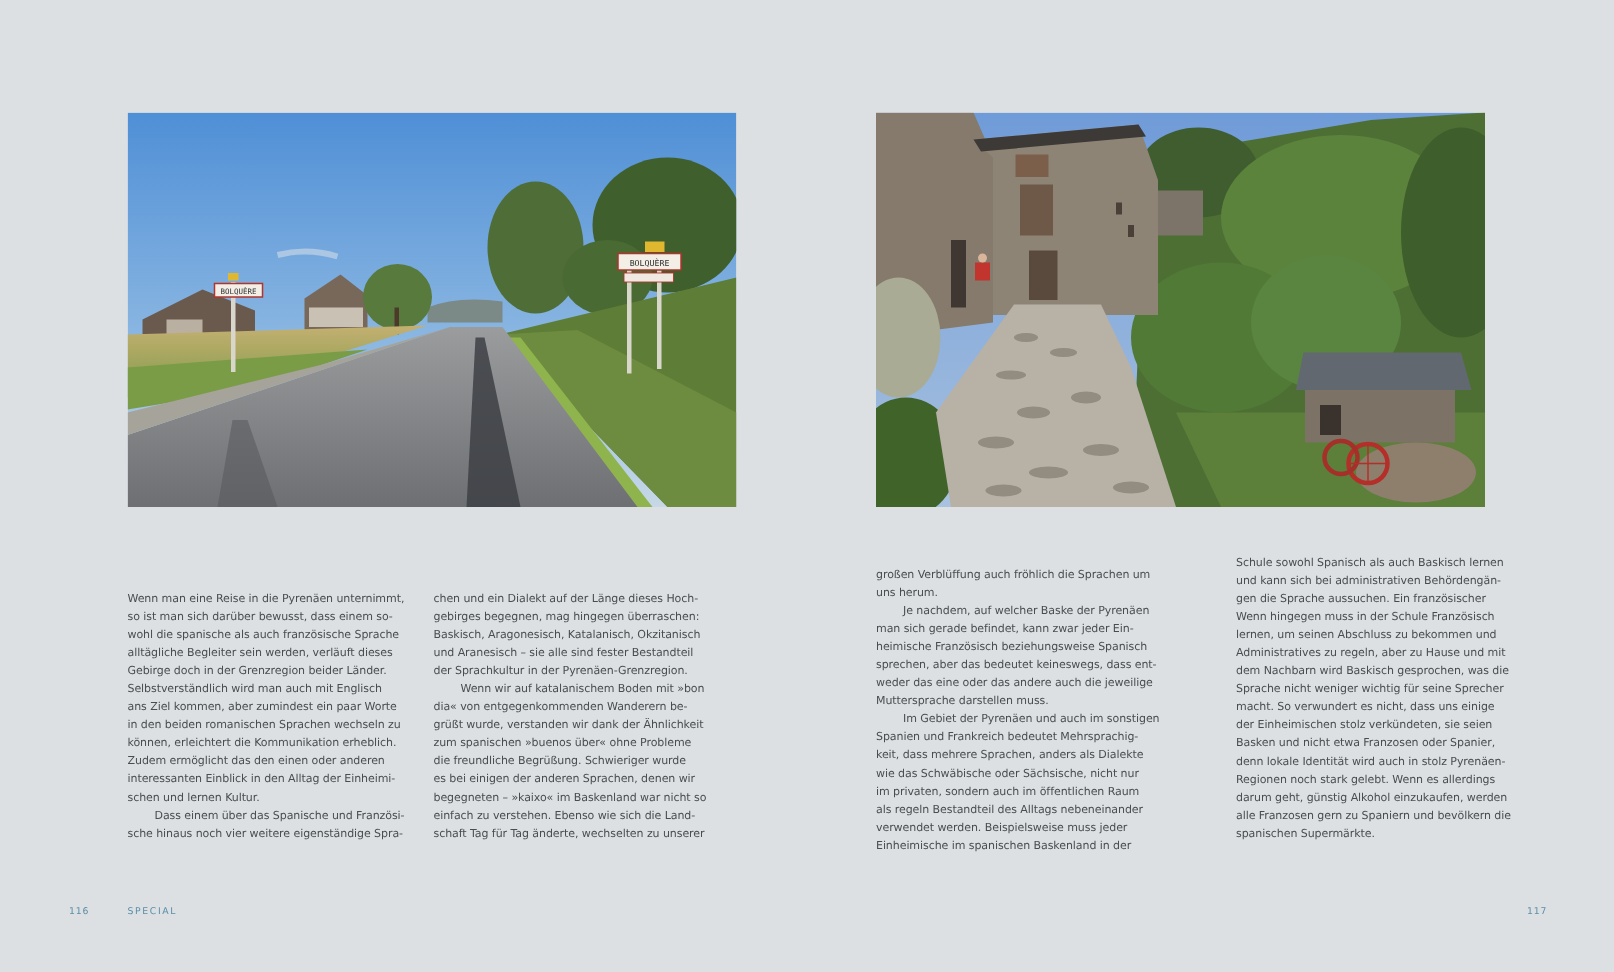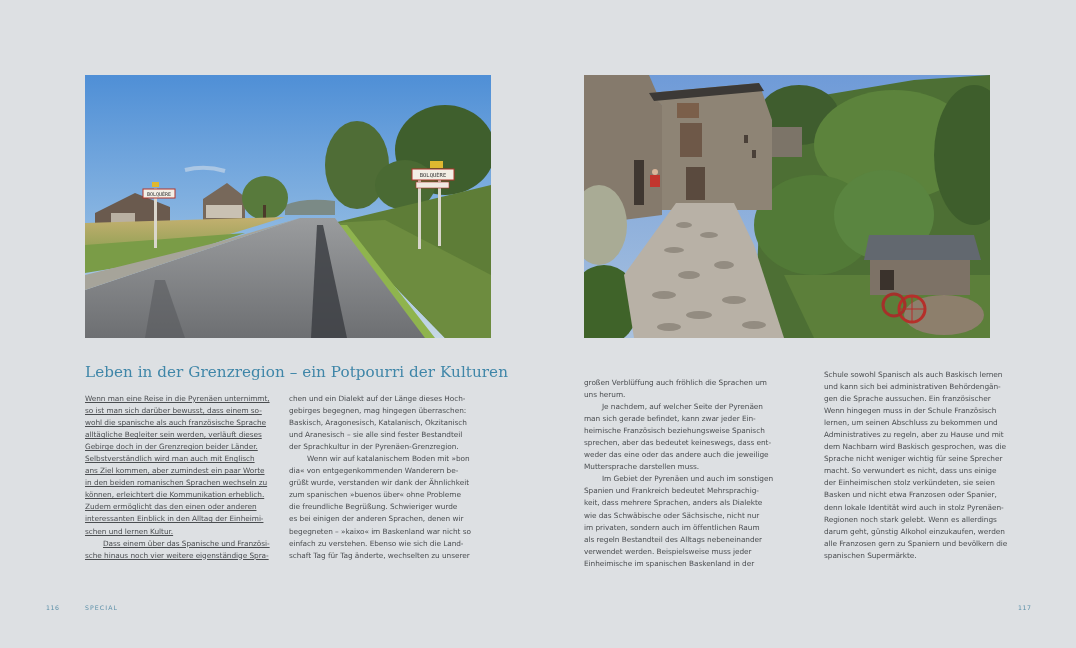--- a/index.html
+++ b/index.html
@@ -25,21 +25,21 @@
     white-space: nowrap; margin: 0; font-weight: normal;
   }
   .col {
     position: absolute; top: 393px;
     font-size: 7.35px; line-height: 12.05px;
     color: #4a4d50;
     letter-spacing: -0.05px;
   }
   .col .line { display: block; white-space: nowrap; height: 12.05px; }
   .col .indent { padding-left: 18px; }
-  #col-1 { left: 85px; width: 200px; text-decoration: underline; }
+  #col-1 { left: 85px; width: 200px; }
   #col-2 { left: 289px; width: 205px; }
   #col-3 { left: 584px; top: 349px; width: 200px; margin-top: 28px; }
   #col-4 { left: 824px; top: 369px; width: 200px; }
 
   .folio {
     position: absolute; top: 604px;
     font-size: 6.2px; color: #5b8fa8; letter-spacing: 0.6px;
   }
   #folio-left-num { left: 46px; }
   #folio-left-section { left: 85px; letter-spacing: 1.1px; }
@@ -167,21 +167,20 @@
 
       <ellipse cx="360" cy="240" rx="40" ry="20" fill="#8d7f6c"></ellipse>
 
       <circle cx="328" cy="234" r="13" fill="none" stroke="#b52f2a" stroke-width="3"></circle>
       <circle cx="310" cy="230" r="11" fill="none" stroke="#a5302a" stroke-width="3"></circle>
       <line x1="328" y1="221" x2="328" y2="247" stroke="#b52f2a" stroke-width="1"></line>
       <line x1="315" y1="234" x2="341" y2="234" stroke="#b52f2a" stroke-width="1"></line>
     </svg>
   </div>
 
-  <h2 class="heading">Leben in der Grenzregion – ein Potpourri der Kulturen</h2>
 
   <div class="col" id="col-1">
       <span class="line">Wenn man eine Reise in die Pyrenäen unternimmt,</span>
       <span class="line">so ist man sich darüber bewusst, dass einem so-</span>
       <span class="line">wohl die spanische als auch französische Sprache</span>
       <span class="line">alltägliche Begleiter sein werden, verläuft dieses</span>
       <span class="line">Gebirge doch in der Grenzregion beider Länder.</span>
       <span class="line">Selbstverständlich wird man auch mit Englisch</span>
       <span class="line">ans Ziel kommen, aber zumindest ein paar Worte</span>
       <span class="line">in den beiden romanischen Sprachen wechseln zu</span>
@@ -204,21 +203,21 @@
       <span class="line">zum spanischen »buenos über« ohne Probleme</span>
       <span class="line">die freundliche Begrüßung. Schwieriger wurde</span>
       <span class="line">es bei einigen der anderen Sprachen, denen wir</span>
       <span class="line">begegneten – »kaixo« im Baskenland war nicht so</span>
       <span class="line">einfach zu verstehen. Ebenso wie sich die Land-</span>
       <span class="line">schaft Tag für Tag änderte, wechselten zu unserer</span>
     </div>
   <div class="col" id="col-3">
       <span class="line">großen Verblüffung auch fröhlich die Sprachen um</span>
       <span class="line">uns herum.</span>
-      <span class="line indent">Je nachdem, auf welcher Seite der Pyrenäen</span>
+      <span class="line indent">Je nachdem, auf welcher Baske der Pyrenäen</span>
       <span class="line">man sich gerade befindet, kann zwar jeder Ein-</span>
       <span class="line">heimische Französisch beziehungsweise Spanisch</span>
       <span class="line">sprechen, aber das bedeutet keineswegs, dass ent-</span>
       <span class="line">weder das eine oder das andere auch die jeweilige</span>
       <span class="line">Muttersprache darstellen muss.</span>
       <span class="line indent">Im Gebiet der Pyrenäen und auch im sonstigen</span>
       <span class="line">Spanien und Frankreich bedeutet Mehrsprachig-</span>
       <span class="line">keit, dass mehrere Sprachen, anders als Dialekte</span>
       <span class="line">wie das Schwäbische oder Sächsische, nicht nur</span>
       <span class="line">im privaten, sondern auch im öffentlichen Raum</span>

